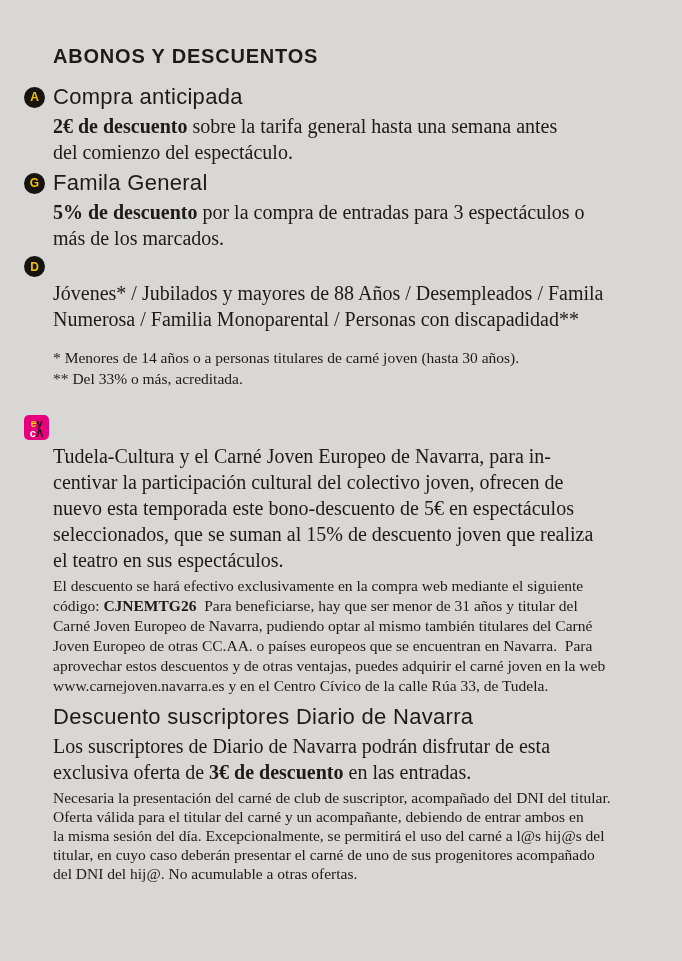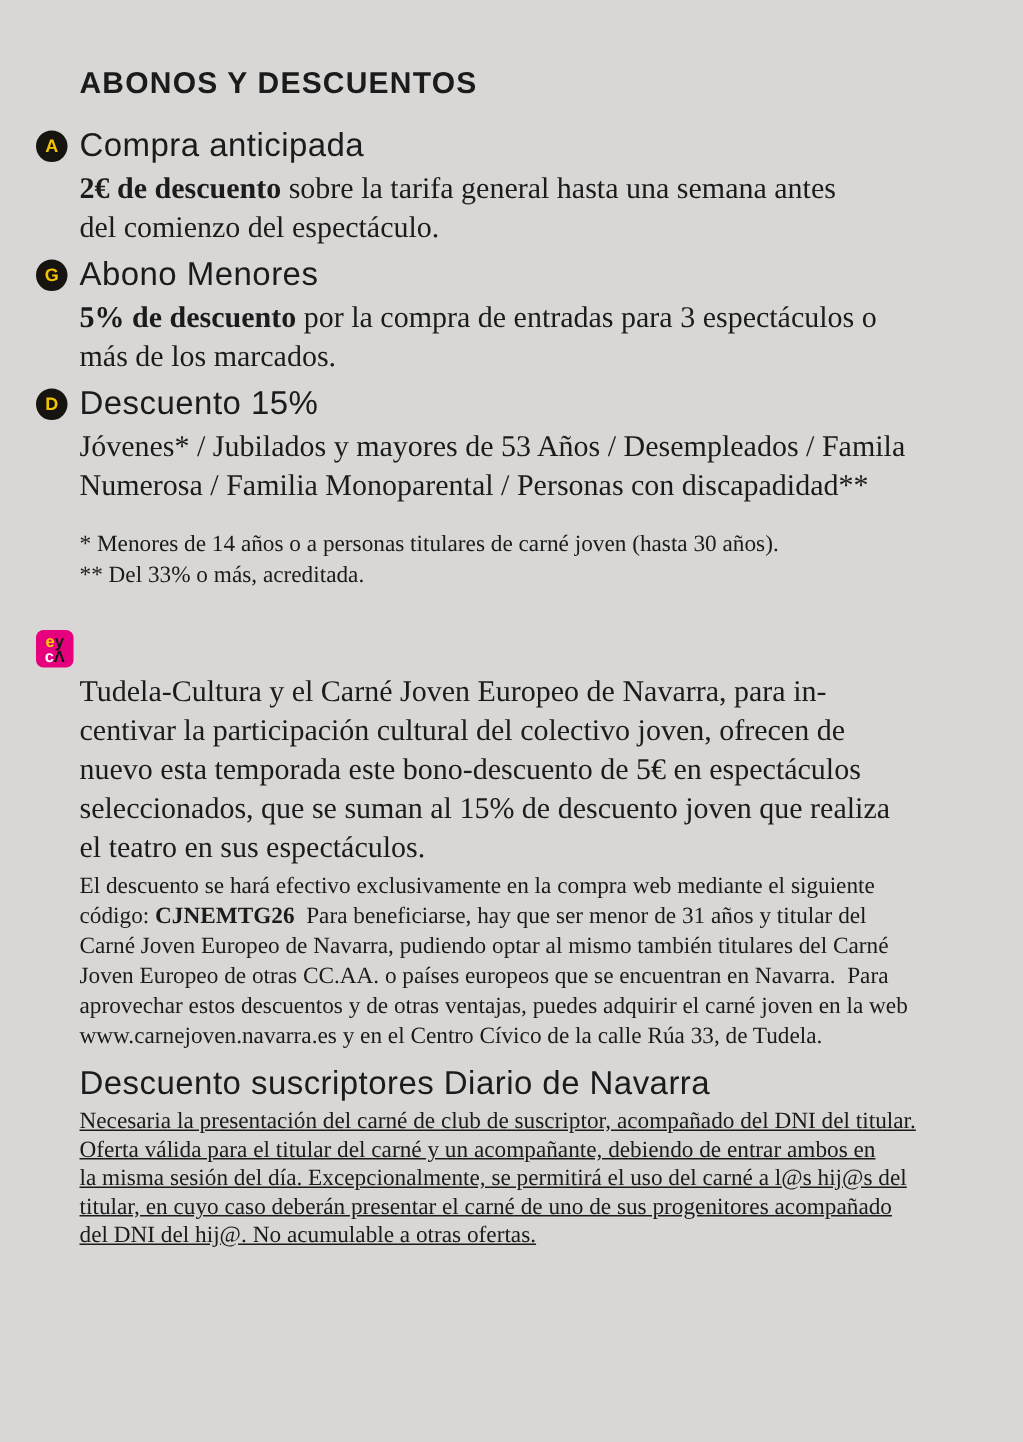--- a/index.html
+++ b/index.html
@@ -56,21 +56,21 @@
     white-space: pre;
   }
   .note {
     font-family: "Liberation Serif", serif;
     font-size: 15.5px;
     line-height: 20px;
     margin: 3px 0 0 29px;
     white-space: pre;
   }
   .note.tall { line-height: 21px; margin-top: 15px; }
-  .note.bottom { line-height: 19px; text-decoration: underline; }
+  .note.bottom { line-height: 19px; }
   strong { font-weight: bold; }
   .eyca {
     flex: 0 0 auto;
     width: 25px;
     height: 25px;
     border-radius: 5px;
     background: #e6007e;
     display: flex;
     flex-direction: column;
     align-items: center;
@@ -95,30 +95,29 @@
 
   <div class="sect-head">
     <span class="badge">A</span>
     <span class="h">Compra anticipada</span>
   </div>
   <p class="body"><strong>2€ de descuento</strong><span> sobre la tarifa general hasta una semana antes
 del comienzo del espectáculo.</span></p>
 
   <div class="sect-head tight">
     <span class="badge">G</span>
-    <span class="h">Abono Menores</span>
+    <span class="h">Famila General</span>
   </div>
   <p class="body"><strong>5% de descuento</strong><span> por la compra de entradas para 3 espectáculos o
 más de los marcados.</span></p>
 
   <div class="sect-head tight">
     <span class="badge">D</span>
-    <span class="h">Descuento 15%</span>
   </div>
-  <p class="body">Jóvenes* / Jubilados y mayores de 53 Años / Desempleados / Famila
+  <p class="body">Jóvenes* / Jubilados y mayores de 88 Años / Desempleados / Famila
 Numerosa / Familia Monoparental / Personas con discapadidad**</p>
   <p class="note tall">* Menores de 14 años o a personas titulares de carné joven (hasta 30 años).
 ** Del 33% o más, acreditada.</p>
 
   <div class="gap-lg"></div>
 
   <div class="sect-head">
     <span class="eyca">
       <span class="row">
         <span class="l-e">e</span>
@@ -138,19 +137,21 @@
   <p class="note"><span>El descuento se hará efectivo exclusivamente en la compra web mediante el siguiente
 código: </span><strong>CJNEMTG26</strong><span>  Para beneficiarse, hay que ser menor de 31 años y titular del
 Carné Joven Europeo de Navarra, pudiendo optar al mismo también titulares del Carné
 Joven Europeo de otras CC.AA. o países europeos que se encuentran en Navarra.  Para
 aprovechar estos descuentos y de otras ventajas, puedes adquirir el carné joven en la web
 www.carnejoven.navarra.es y en el Centro Cívico de la calle Rúa 33, de Tudela.</span></p>
 
   <div class="sect-head noicon">
     <span class="h">Descuento suscriptores Diario de Navarra</span>
   </div>
+  <p class="body"><span>Los suscriptores de Diario de Navarra podrán disfrutar de esta
+exclusiva oferta de </span><strong>3€ de descuento</strong><span> en las entradas.</span></p>
   <p class="note bottom">Necesaria la presentación del carné de club de suscriptor, acompañado del DNI del titular.
 Oferta válida para el titular del carné y un acompañante, debiendo de entrar ambos en
 la misma sesión del día. Excepcionalmente, se permitirá el uso del carné a l@s hij@s del
 titular, en cuyo caso deberán presentar el carné de uno de sus progenitores acompañado
 del DNI del hij@. No acumulable a otras ofertas.</p>
 
 </div>
 
 </body></html>

